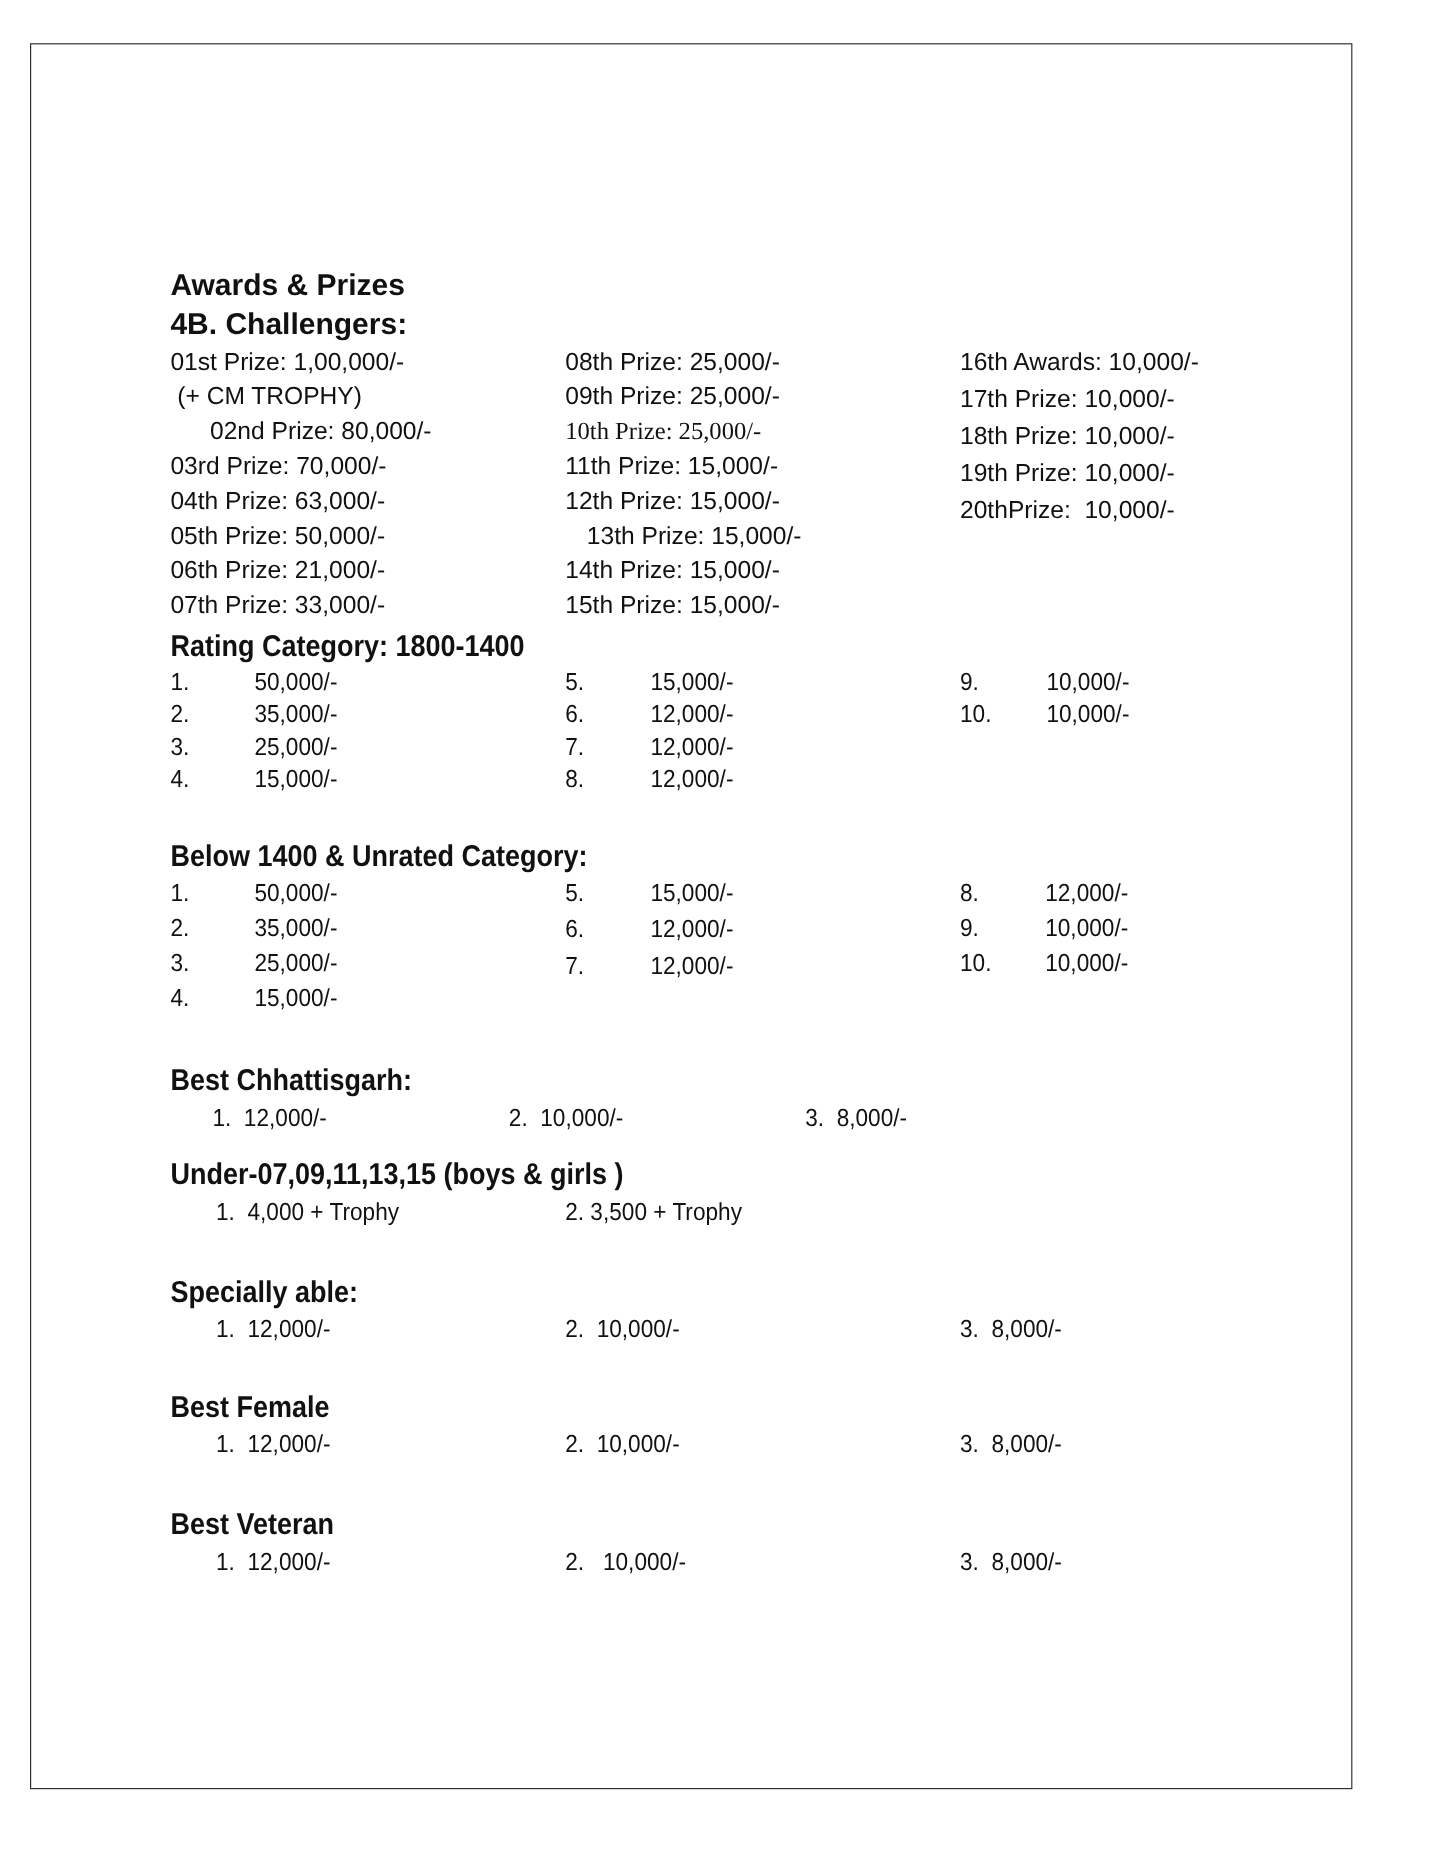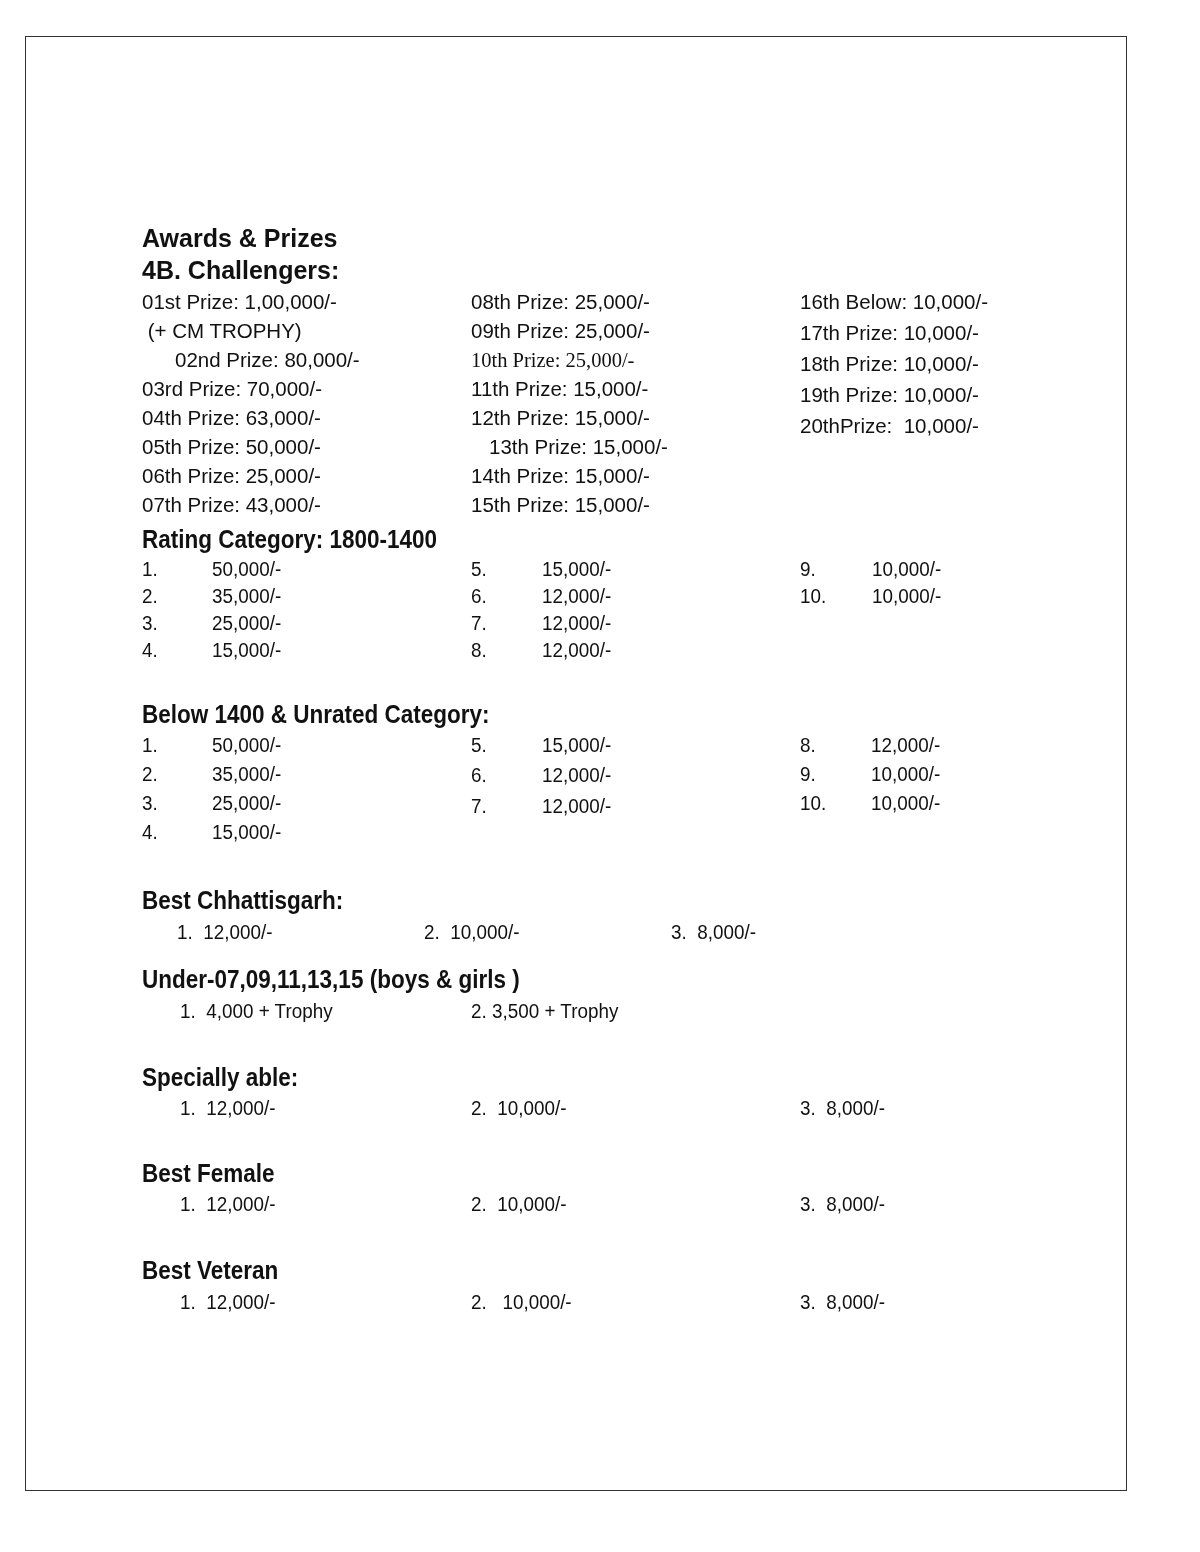--- a/index.html
+++ b/index.html
@@ -21,35 +21,35 @@
 <div class="abs h" style="left:142px;top:223px;">Awards &amp; Prizes</div>
 <div class="abs h" style="left:142px;top:255px;">4B. Challengers:</div>
 
 <div>
   <div class="abs t" style="left:142px;top:290px;text-align:center;">01st Prize: 1,00,000/-</div>
   <div class="abs t" style="left:142px;top:319px;"> (+ CM TROPHY)</div>
   <div class="abs t" style="left:142px;top:348px;margin-left:33px;">02nd Prize: 80,000/-</div>
   <div class="abs t" style="left:142px;top:377px;">03rd Prize: 70,000/-</div>
   <div class="abs t" style="left:142px;top:406px;">04th Prize: 63,000/-</div>
   <div class="abs t" style="left:142px;top:435px;">05th Prize: 50,000/-</div>
-  <div class="abs t" style="left:142px;top:464px;">06th Prize: 25,000/-</div>
-  <div class="abs t" style="left:142px;top:493px;">07th Prize: 43,000/-</div>
+  <div class="abs t" style="left:142px;top:464px;">06th Prize: 21,000/-</div>
+  <div class="abs t" style="left:142px;top:493px;">07th Prize: 33,000/-</div>
 </div>
 <div>
   <div class="abs t" style="left:471px;top:290px;">08th Prize: 25,000/-</div>
   <div class="abs t" style="left:471px;top:319px;">09th Prize: 25,000/-</div>
   <div class="abs t" style="left:471px;top:348px;font-family:Liberation Serif, serif;">10th Prize: 25,000/-</div>
   <div class="abs t" style="left:471px;top:377px;">11th Prize: 15,000/-</div>
   <div class="abs t" style="left:471px;top:406px;">12th Prize: 15,000/-</div>
   <div class="abs t" style="left:471px;top:435px;margin-left:18px;">13th Prize: 15,000/-</div>
   <div class="abs t" style="left:471px;top:464px;">14th Prize: 15,000/-</div>
   <div class="abs t" style="left:471px;top:493px;">15th Prize: 15,000/-</div>
 </div>
 <div>
-  <div class="abs t" style="left:800px;top:290px;">16th Below: 10,000/-</div>
+  <div class="abs t" style="left:800px;top:290px;">16th Awards: 10,000/-</div>
   <div class="abs t" style="left:800px;top:321px;">17th Prize: 10,000/-</div>
   <div class="abs t" style="left:800px;top:352px;">18th Prize: 10,000/-</div>
   <div class="abs t" style="left:800px;top:383px;">19th Prize: 10,000/-</div>
   <div class="abs t" style="left:800px;top:414px;">20thPrize:  10,000/-</div>
 </div>
 
 <div class="abs hn" style="left:142px;top:524px;">Rating Category: 1800-1400</div>
 <div>
   <div class="abs tn" style="left:142px;top:557px;">1.</div>
   <div class="abs tn" style="left:212px;top:557px;">50,000/-</div>

